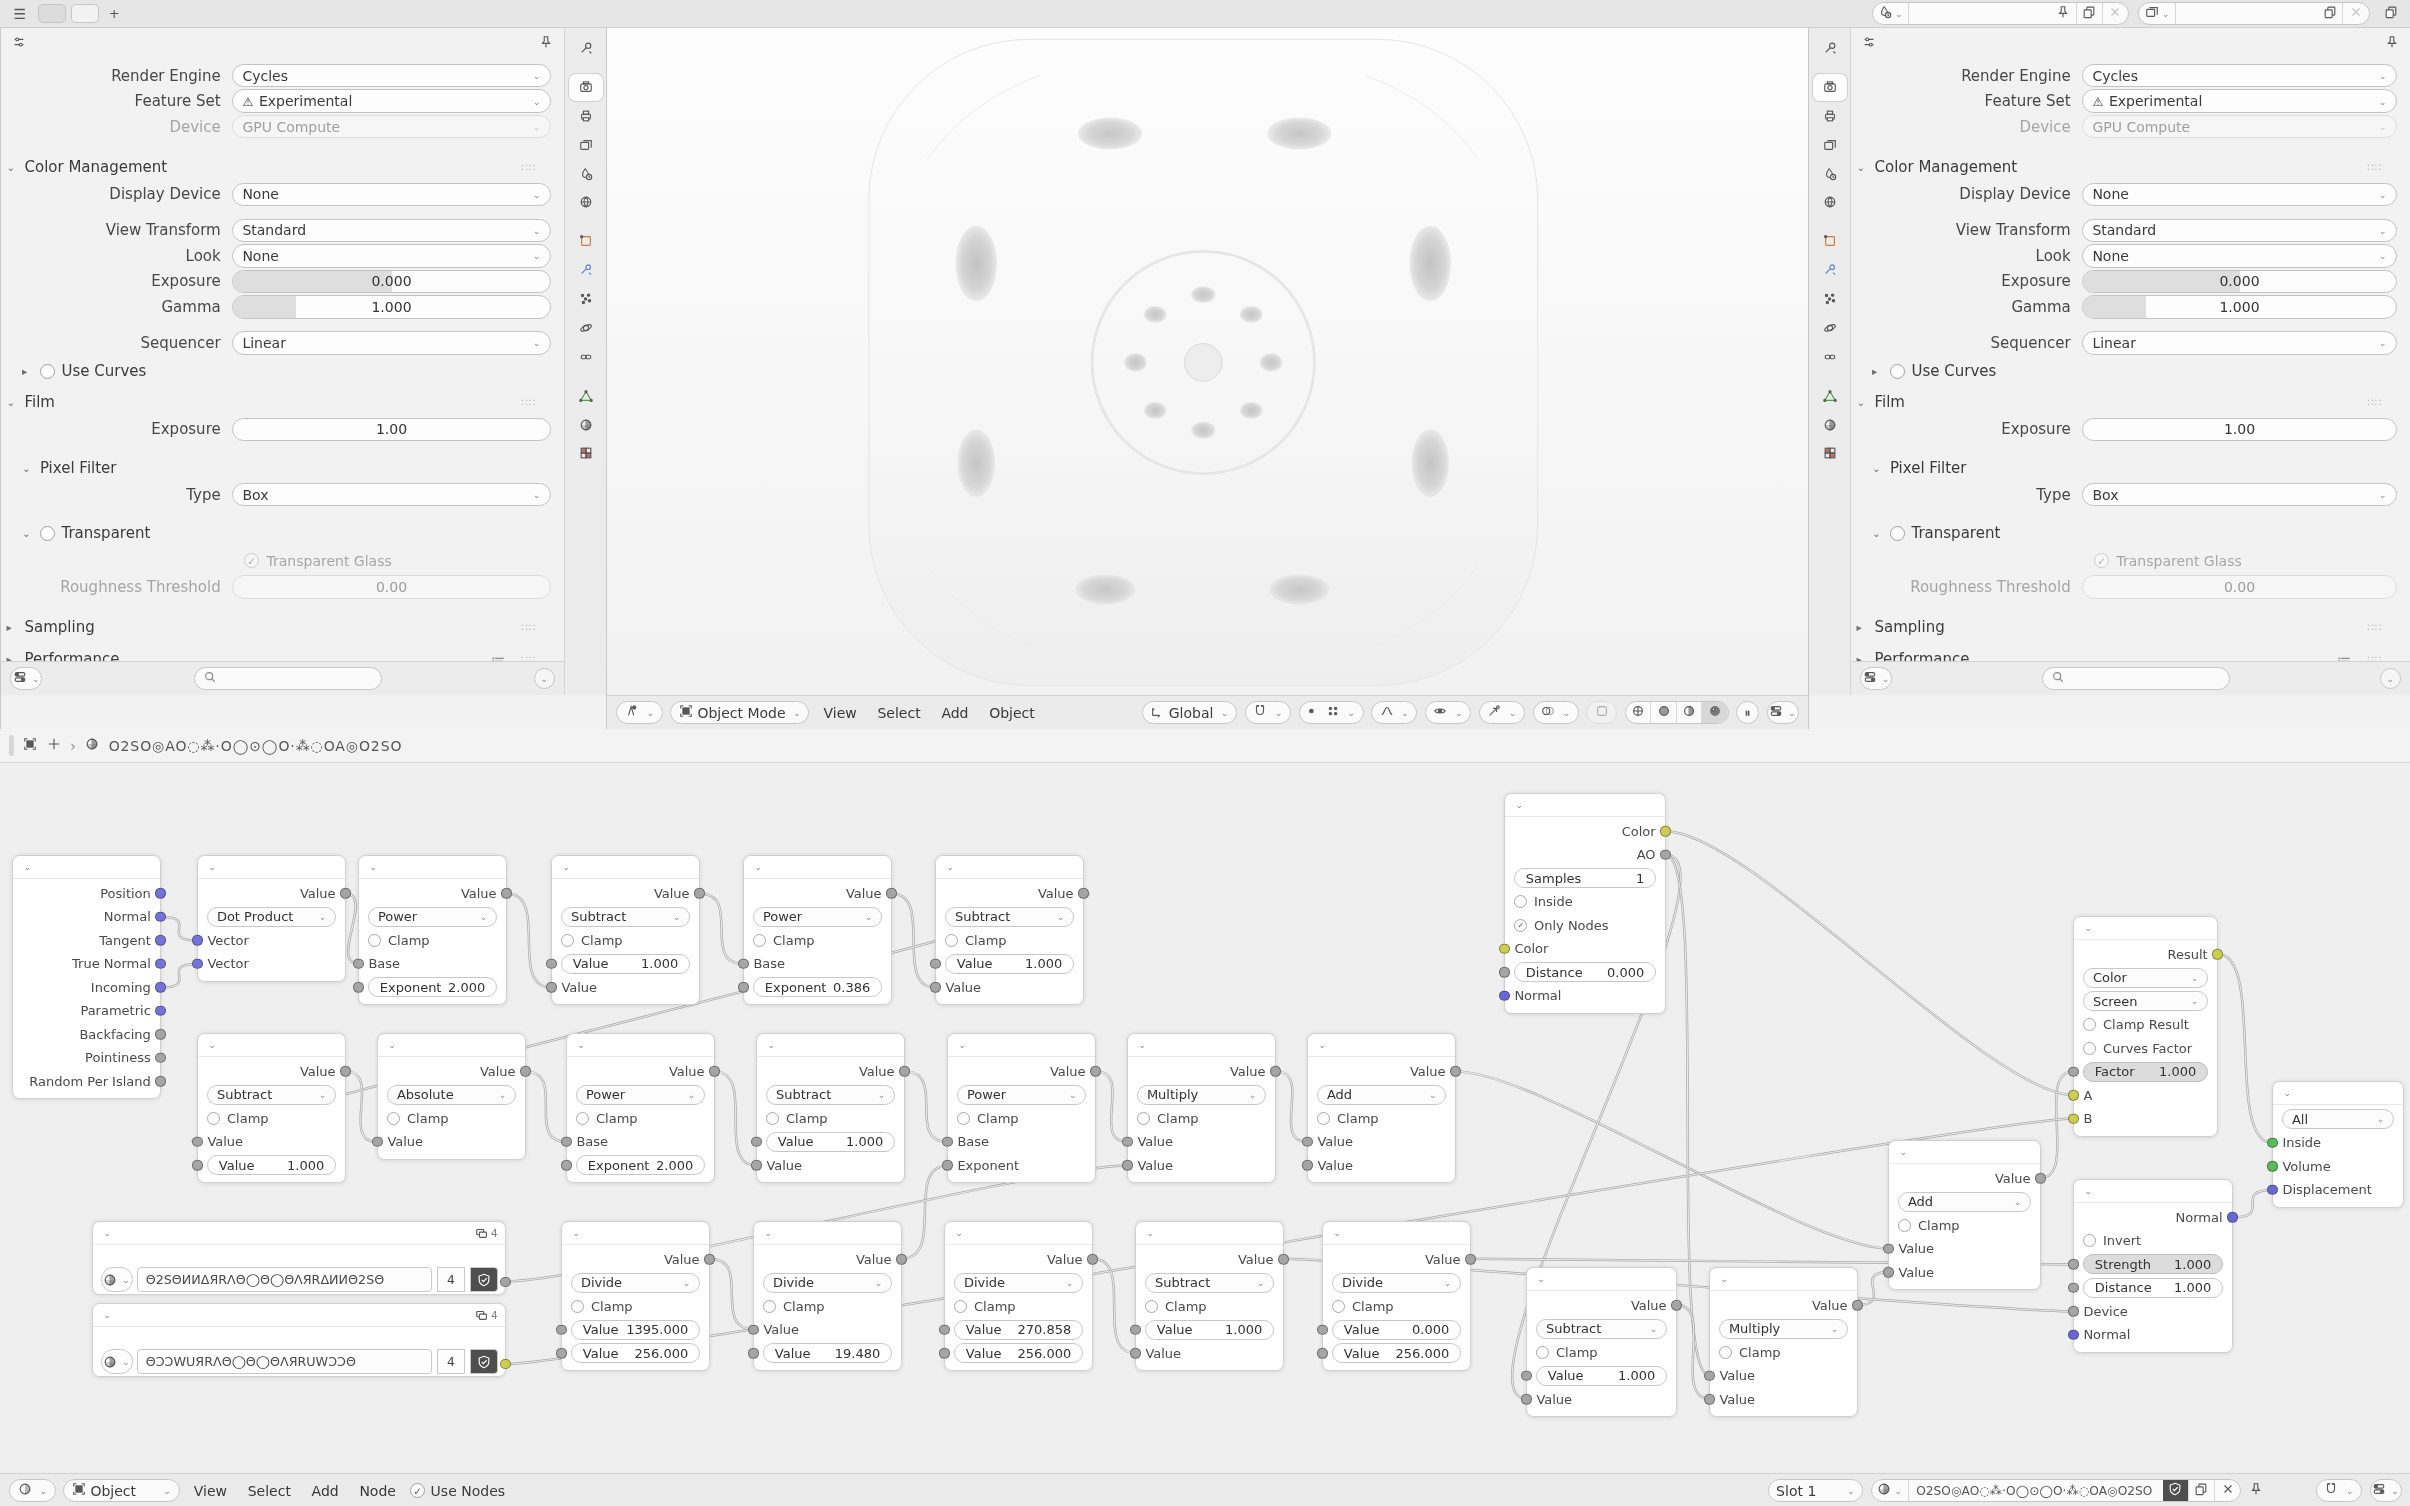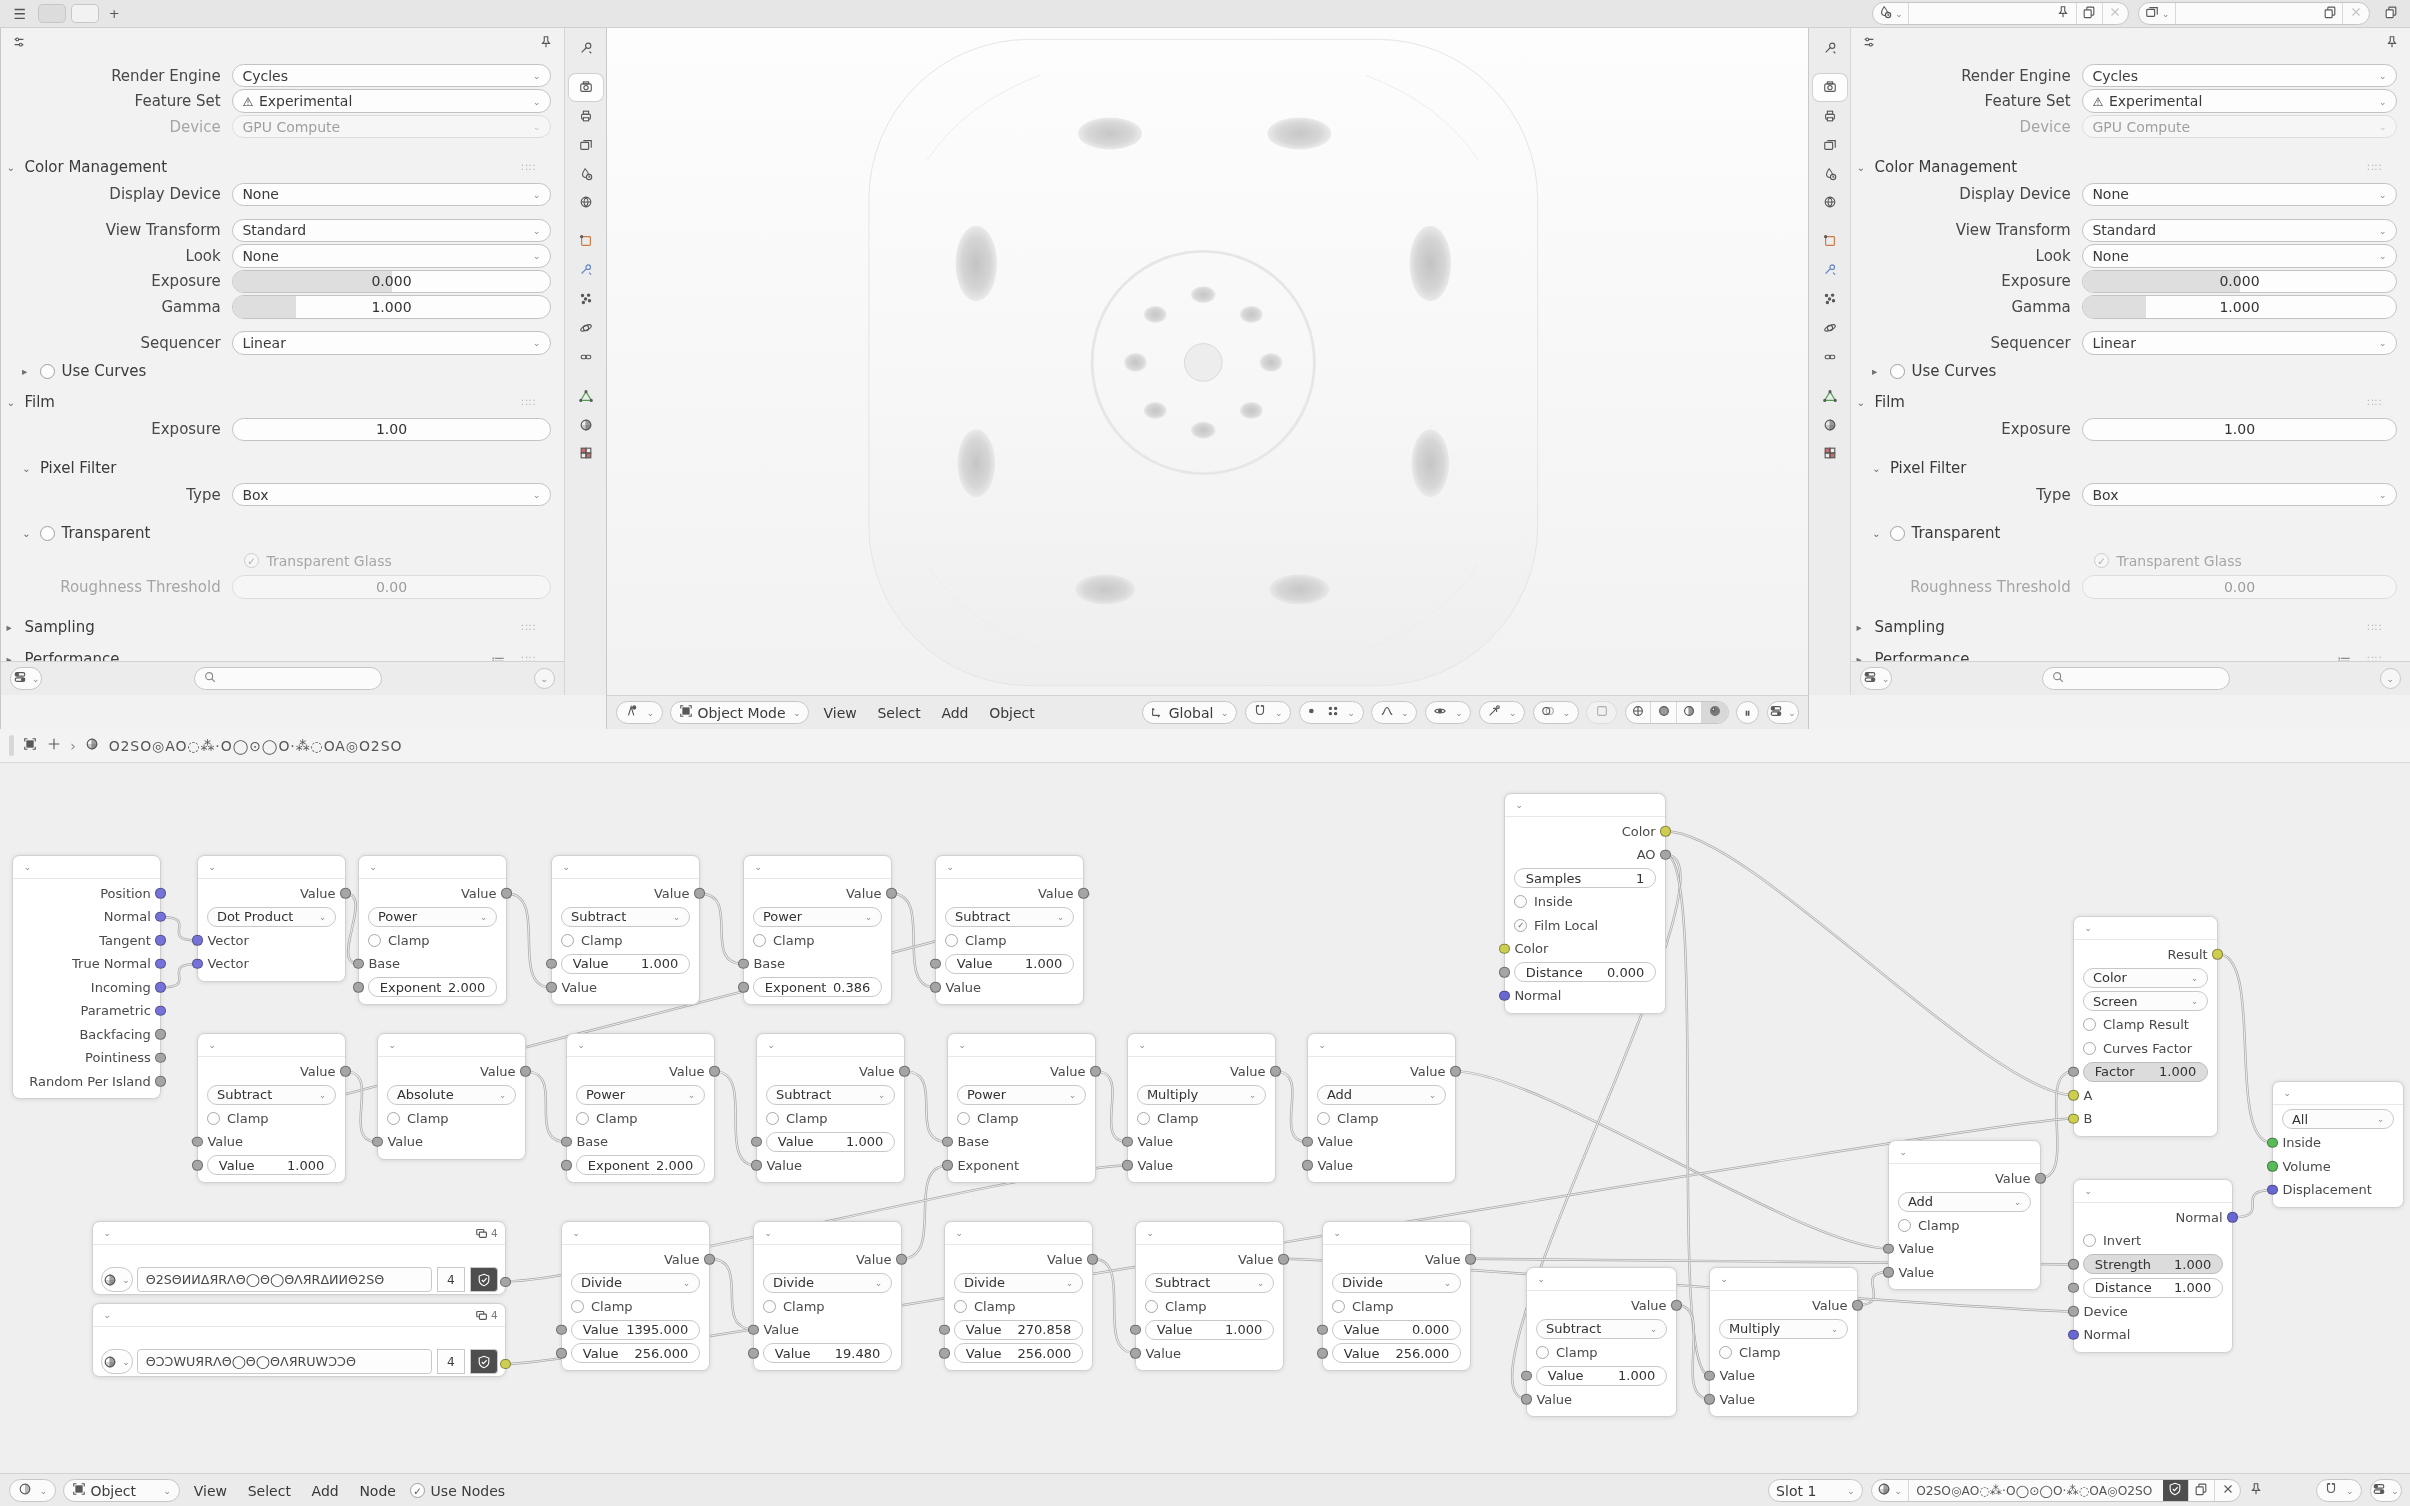--- a/index.html
+++ b/index.html
@@ -1408,21 +1408,21 @@
                   <span>Samples</span>
                   <span>1</span>
                 </div>
               </div>
               <div class="nrow">
                 <span class="nchkc"></span>
                 <span>Inside</span>
               </div>
               <div class="nrow">
                 <span class="nchkc">✓</span>
-                <span>Film Local</span>
+                <span>Only Nodes</span>
               </div>
               <div class="nrow">
                 <span class="sock si" style="background:#cdcd4f"></span>
                 <span>Color</span>
               </div>
               <div class="nrow">
                 <span class="sock si" style="background:#a5a5a5"></span>
                 <div class="nfield">
                   <span>Distance</span>
                   <span>0.000</span>

